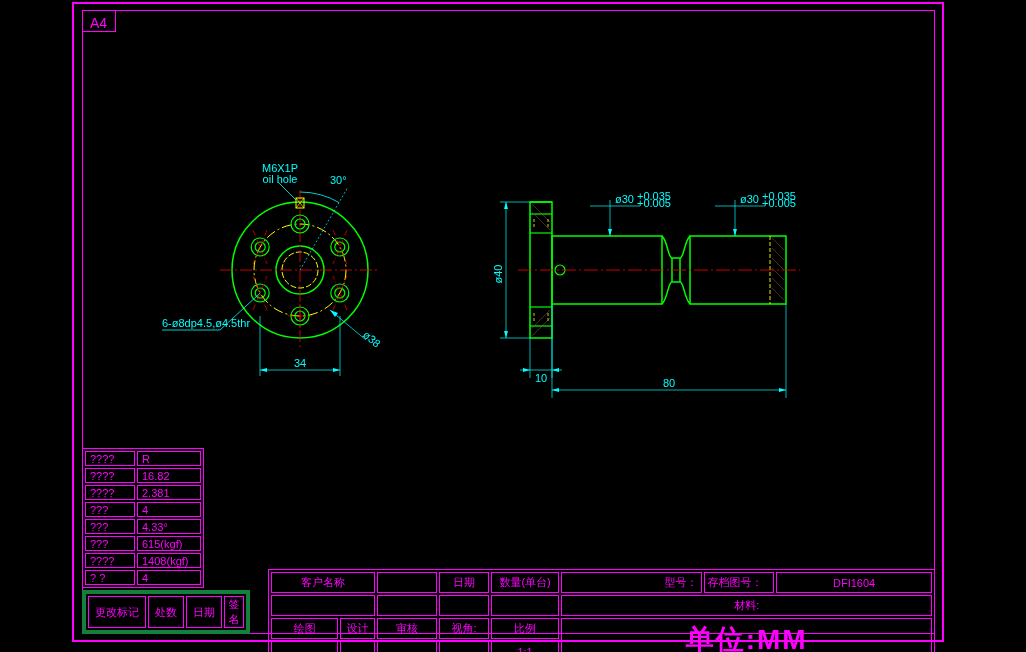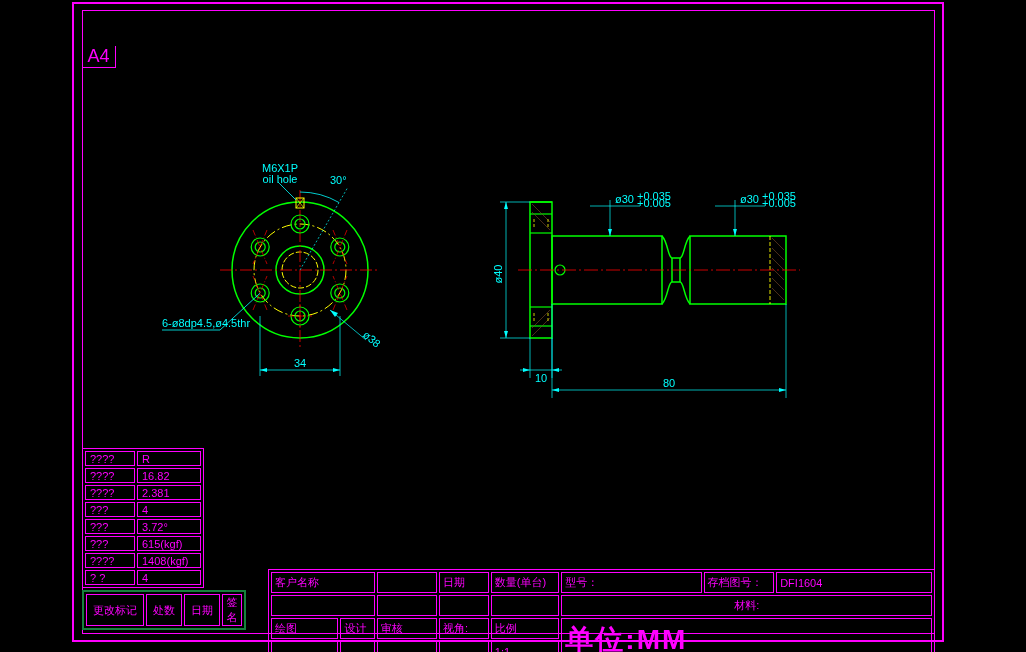--- a/index.html
+++ b/index.html
@@ -21,22 +21,22 @@
     width: 853px; height: 624px;
     border: 1px solid #ff00ff;
   }
   .a4-box {
     position: absolute;
     left: 82px; top: 10px;
     width: 34px; height: 22px;
     border-right: 1px solid #ff00ff;
     border-bottom: 1px solid #ff00ff;
     color: #ff00ff;
-    font-size: 18px;
-    display: flex; align-items: flex-end; justify-content: center; margin-top: 36px;
+    font-size: 14px;
+    display: flex; align-items: flex-end; justify-content: center;
   }
   
   .param-table {
     position: absolute;
     left: 82px; top: 448px;
     border: 1px solid #ff00ff;
     font-size: 11px;
     color: #ff00ff;
   }
   .param-table td {
@@ -45,21 +45,21 @@
     height: 15px;
     min-width: 50px;
   }
   .param-table td:first-child { width: 50px; }
   .param-table td:nth-child(2) { width: 64px; }
 
   
   .rev-table {
     position: absolute;
     left: 82px; top: 590px;
-    border: 2px solid #15803d;
+    border: 4px solid #15803d;
     font-size: 11px;
     color: #ff00ff;
   }
   .rev-table td {
     border: 1px solid #ff00ff;
     padding: 0 3px;
     height: 20px;
     text-align: center;
   }
 
@@ -69,21 +69,21 @@
     left: 268px; top: 569px;
     width: 667px;
     border: 1px solid #ff00ff;
     font-size: 11px;
     color: #ff00ff;
   }
   .title-block td {
     border: 1px solid #ff00ff;
     padding: 0 3px;
     height: 21px;
-    text-align: left;
+    text-align: center;
   }
   .big-unit {
     color: #ff00ff;
     font-size: 28px;
     font-weight: bold;
     letter-spacing: 2px;
   }
 
   
   .drawing {
@@ -286,21 +286,21 @@
     <tr>
           <td>????</td>
           <td>2.381</td>
         </tr>
     <tr>
           <td>???</td>
           <td>4</td>
         </tr>
     <tr>
           <td>???</td>
-          <td>3.72°</td>
+          <td>4.33°</td>
         </tr>
     <tr>
           <td>???</td>
           <td>615(kgf)</td>
         </tr>
     <tr>
           <td>????</td>
           <td>1408(kgf)</td>
         </tr>
     <tr>
@@ -321,21 +321,21 @@
   </tbody>
     </table>
 
   <table class="title-block">
     <tbody>
         <tr>
       <td colspan="2" style="width:100px">客户名称</td>
       <td style="width:58px"></td>
       <td style="width:48px">日期</td>
       <td style="width:66px">数量(单台)</td>
-      <td style="width:135px;text-align:left">型号：</td>
+      <td style="width:135px;text-align:right">型号：</td>
       <td style="width:68px;text-align:left">存档图号：</td>
       <td style="width:150px">DFI1604</td>
     </tr>
     <tr>
       <td colspan="2"></td>
           <td></td>
           <td></td>
           <td></td>
       <td colspan="3" style="text-align:center">材料:</td>
     </tr>

